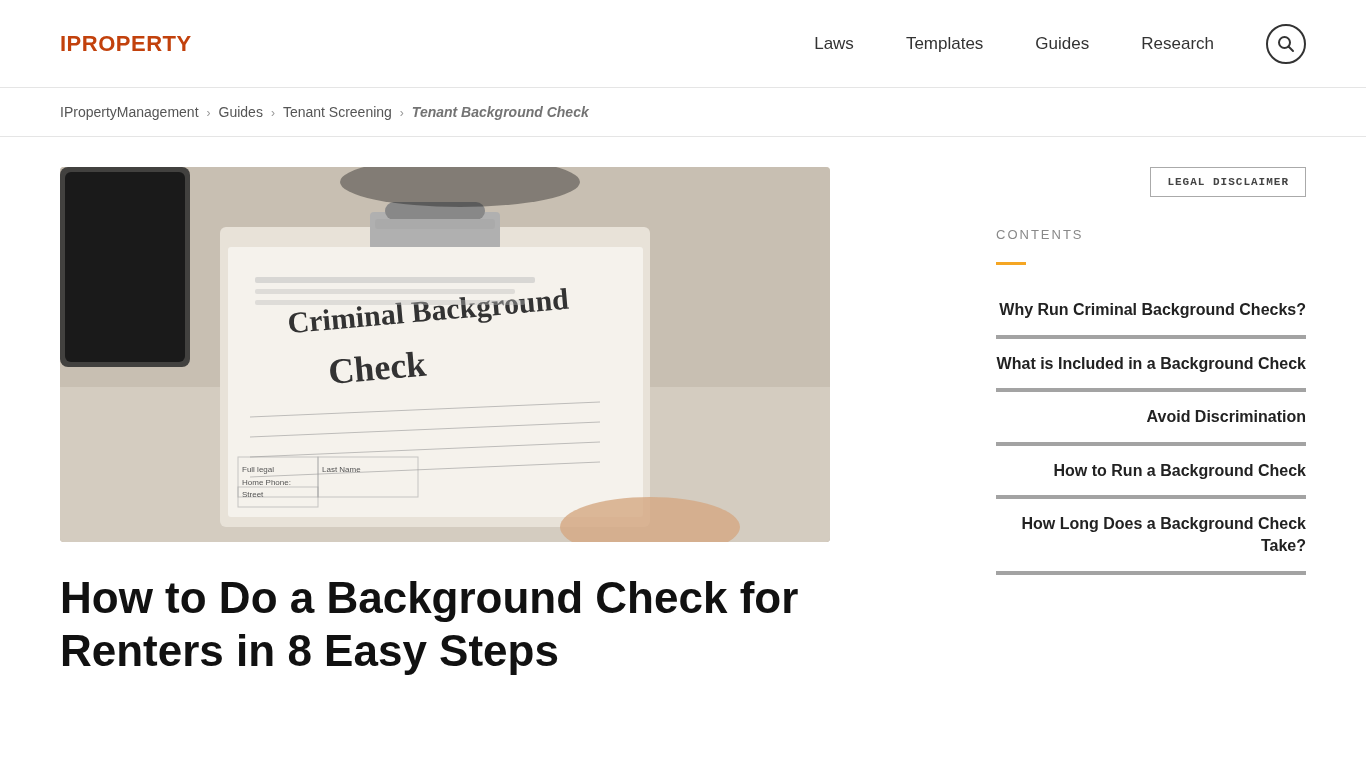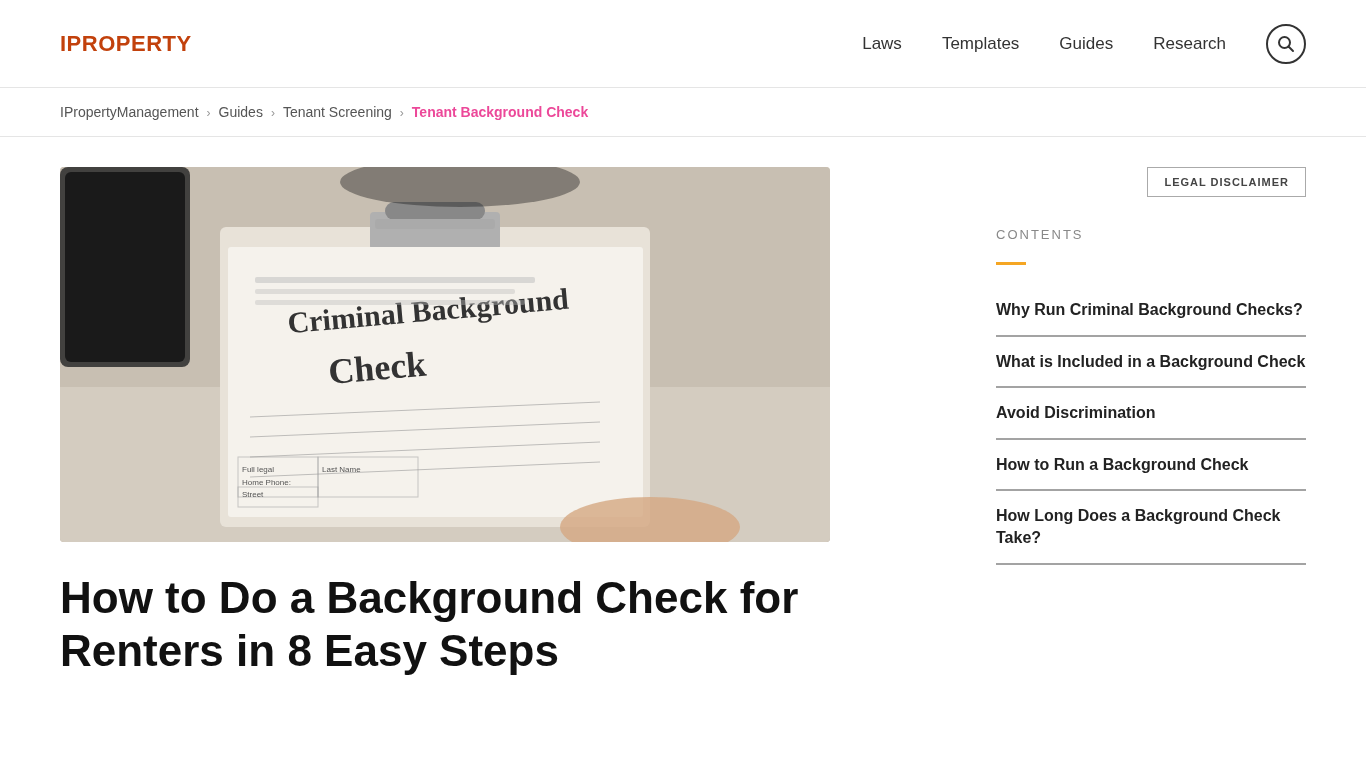--- a/index.html
+++ b/index.html
@@ -22,21 +22,21 @@
       font-weight: 700;
       letter-spacing: 0.5px;
       font-family: Arial, sans-serif;
       text-transform: uppercase;
     }
     .logo-iproperty { color: #c2410c; }
     .logo-management { color: #333; font-weight: 400; }
     .nav {
       display: flex;
       align-items: center;
-      gap: 40px;
+      gap: 52px;
     }
     .nav-link {
       font-family: Arial, sans-serif;
       font-size: 17px;
       color: #333;
       text-decoration: none;
       cursor: pointer;
     }
     .search-btn {
       width: 40px;
@@ -56,21 +56,21 @@
       display: flex;
       align-items: flex-end;
       gap: 8px;
       font-family: Arial, sans-serif;
       font-size: 14px;
       color: #666;
       border-bottom: 1px solid #e5e5e5;
     }
     .breadcrumb a { color: #555; text-decoration: none; }
     .breadcrumb .separator { color: #999; font-size: 12px; }
-    .breadcrumb .current { font-weight: 700; color: #ec4899; }
+    .breadcrumb .current { font-weight: 700; color: #737373; font-style: italic; }
 
     
     .main-layout {
       display: flex;
       padding: 0 60px;
       gap: 60px;
       max-width: 1366px;
     }
 
     
@@ -114,21 +114,21 @@
       padding-top: 30px;
       flex-shrink: 0;
     }
     .legal-disclaimer-btn {
       display: block;
       margin-left: auto;
       margin-bottom: 30px;
       padding: 8px 16px;
       background: #fff;
       border: 1px solid #aaa;
-      font-family: Liberation Sans, sans-serif;
+      font-family: Liberation Mono, monospace;
       font-size: 11px;
       font-weight: 700;
       letter-spacing: 1px;
       text-transform: uppercase;
       color: #444;
       cursor: pointer;
     }
     .contents-box {
       border: none;
     }
@@ -148,22 +148,23 @@
       margin-bottom: 20px;
     }
     .contents-list {
       list-style: none;
       display: flex;
       flex-direction: column;
       gap: 0;
     }
     .contents-item {
       padding: 14px 0;
-      border-bottom: 2px solid #a3a3a3;
-      cursor: pointer;
+      border-bottom: 4px solid #a3a3a3;
+      cursor: pointer;
+      text-align: right;
     }
     .contents-item a {
       font-family: Arial, sans-serif;
       font-size: 16px;
       font-weight: 700;
       color: #222;
       text-decoration: none;
       line-height: 1.35;
       display: block;
     }

